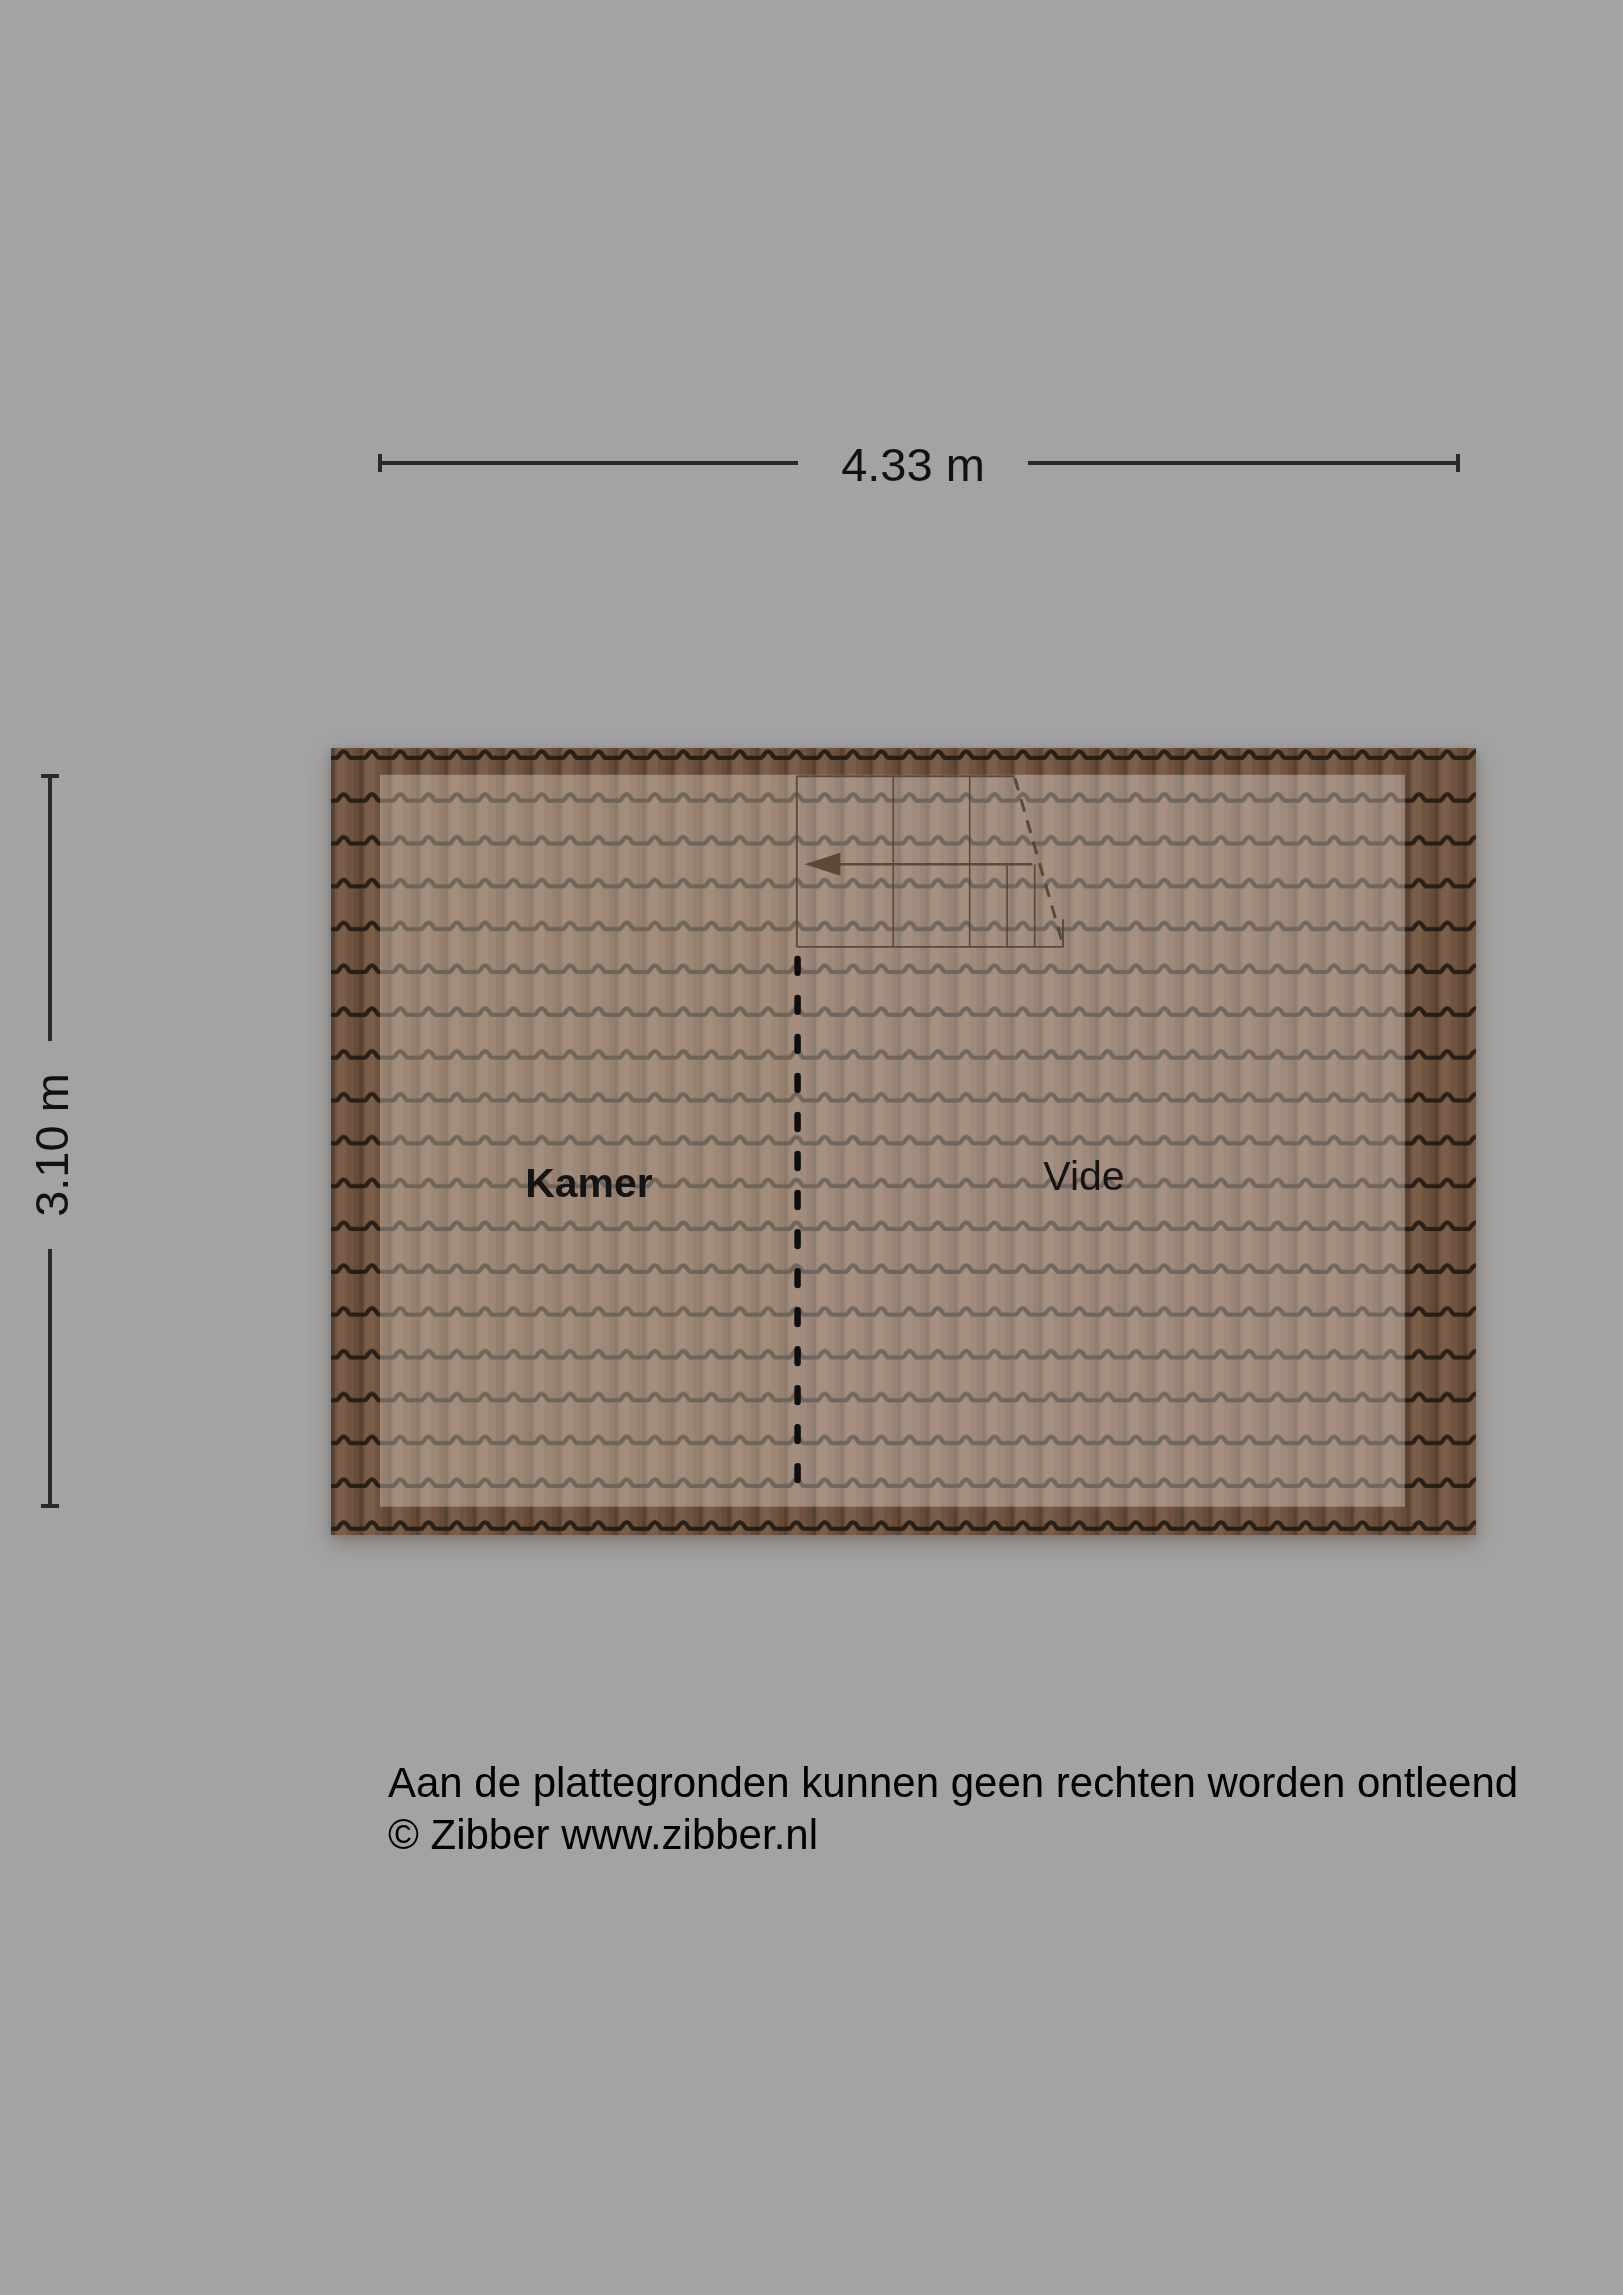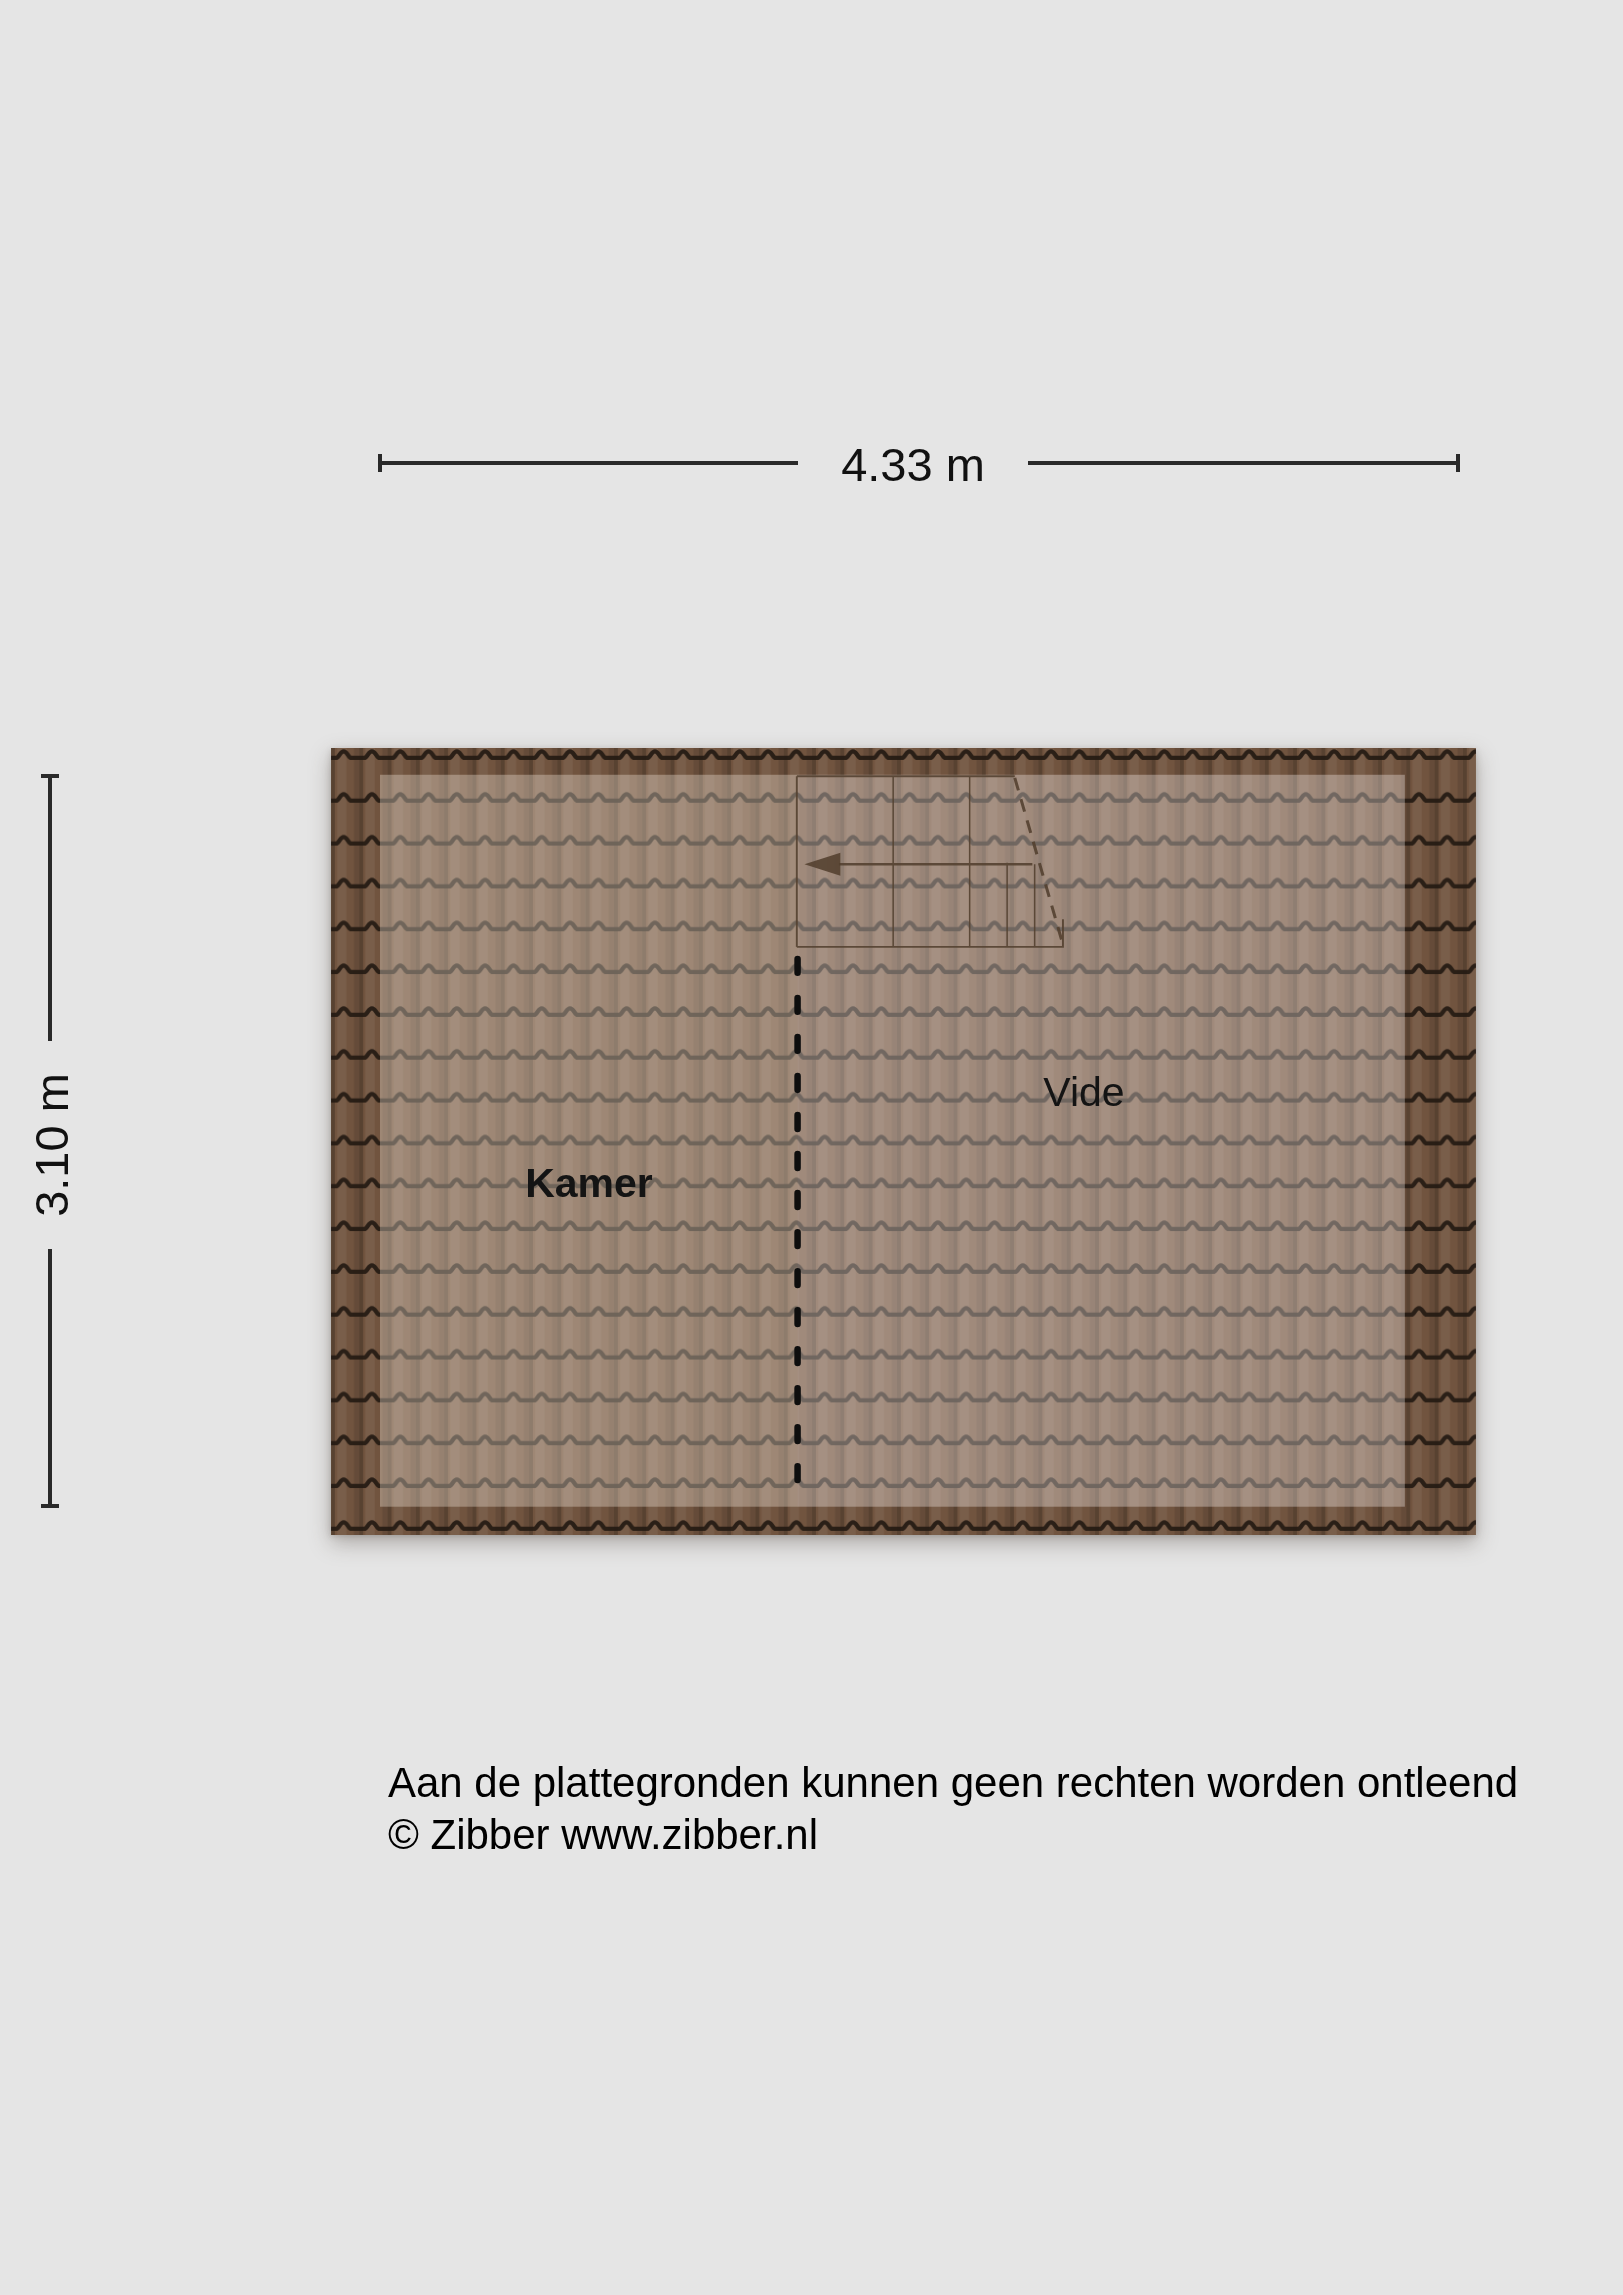--- a/index.html
+++ b/index.html
@@ -8,21 +8,21 @@
     background: #ffffff;
   }
   body {
     font-family: "Liberation Sans", "DejaVu Sans", sans-serif;
     overflow: hidden;
   }
   .page {
     position: relative;
     width: 1624px;
     height: 2295px;
-    background: #e5e5e5;
+    background: #a3a3a3;
     overflow: hidden;
   }
   
   .dim-seg {
     position: absolute;
     background: #2a2a2a;
   }
   .dim-tick {
     position: absolute;
     background: #2a2a2a;
@@ -61,21 +61,21 @@
   .roof svg { display: block; }
 
   .room-label {
     position: absolute;
     font-size: 41px;
     color: #141414;
     white-space: nowrap;
     transform: translate(-50%, -50%);
   }
   .kamer-label { left: 589px;  top: 1183px; font-weight: bold; }
-  .vide-label  { left: 1084px; top: 1092px; }
+  .vide-label  { left: 1084px; top: 1176px; }
 
   
   .footer {
     position: absolute;
     left: 953px;
     top: 1757px;
     transform: translateX(-50%);
     text-align: left;
     font-size: 42px;
     line-height: 52px;

